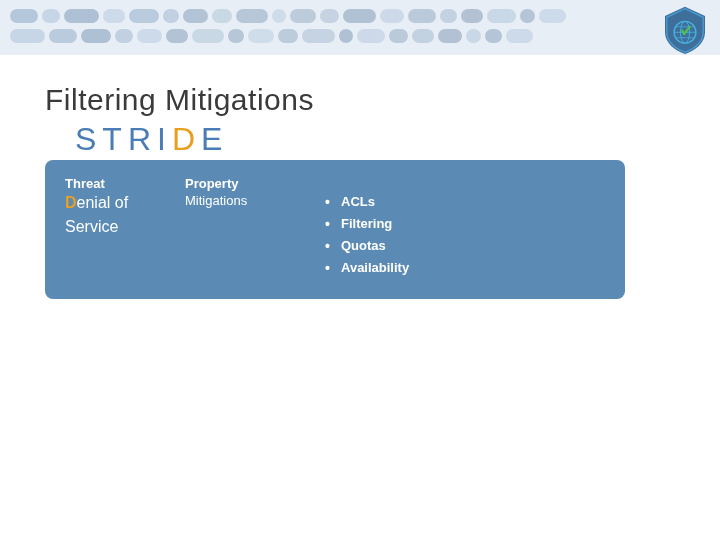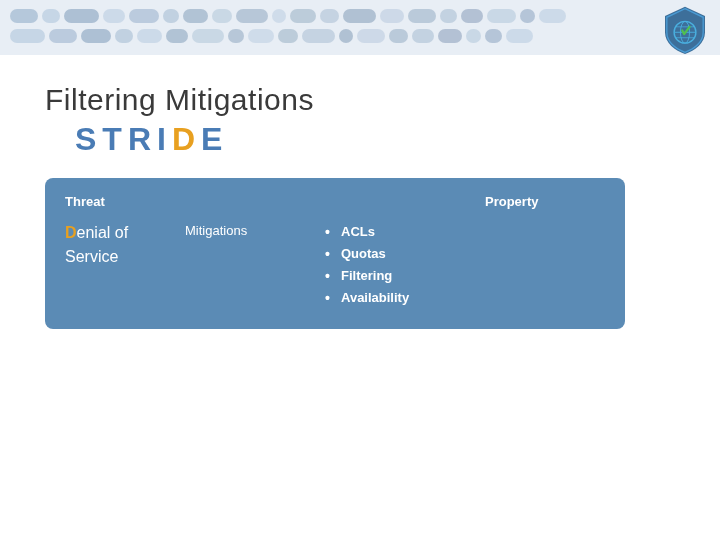--- a/index.html
+++ b/index.html
@@ -52,43 +52,41 @@
     .page-title {
       font-size: 30px;
       font-weight: 300;
       color: #3a3a3a;
       margin-bottom: 4px;
       letter-spacing: 0.5px;
     }
 
     .stride-title {
       font-size: 32px;
-      font-weight: 700;
+      font-weight: 400;
       color: #4a7cb5;
       letter-spacing: 6px;
-      margin-bottom: 20px;
+      margin-bottom: 2px;
       padding-left: 30px;
     }
 
     .stride-title .highlight-d {
       color: #e8a020;
     }
 
     
     .table-card {
       background: #5b8bb5;
       border-radius: 8px;
       padding: 16px 20px 20px 20px;
       width: 580px;
     }
 
     .table-header {
       display: flex;
-      margin-bottom: 12px;
-      justify-content: space-between;
     }
 
     .col-threat {
       width: 120px;
       font-size: 13px;
       font-weight: 700;
       color: #ffffff;
     }
 
     .col-property {
@@ -269,20 +267,20 @@
     </div>
 
     <div class="table-body">
       <div class="cell-threat">
         <span class="d-highlight">D</span><span>enial of Service</span>
       </div>
       <div class="cell-property">Mitigations</div>
       <div class="cell-items">
         <ul class="bullet-list">
           <li>ACLs</li>
+          <li>Filtering</li>
           <li>Quotas</li>
-          <li>Filtering</li>
           <li>Availability</li>
         </ul>
       </div>
     </div>
   </div>
 </div>
 
 </body></html>

